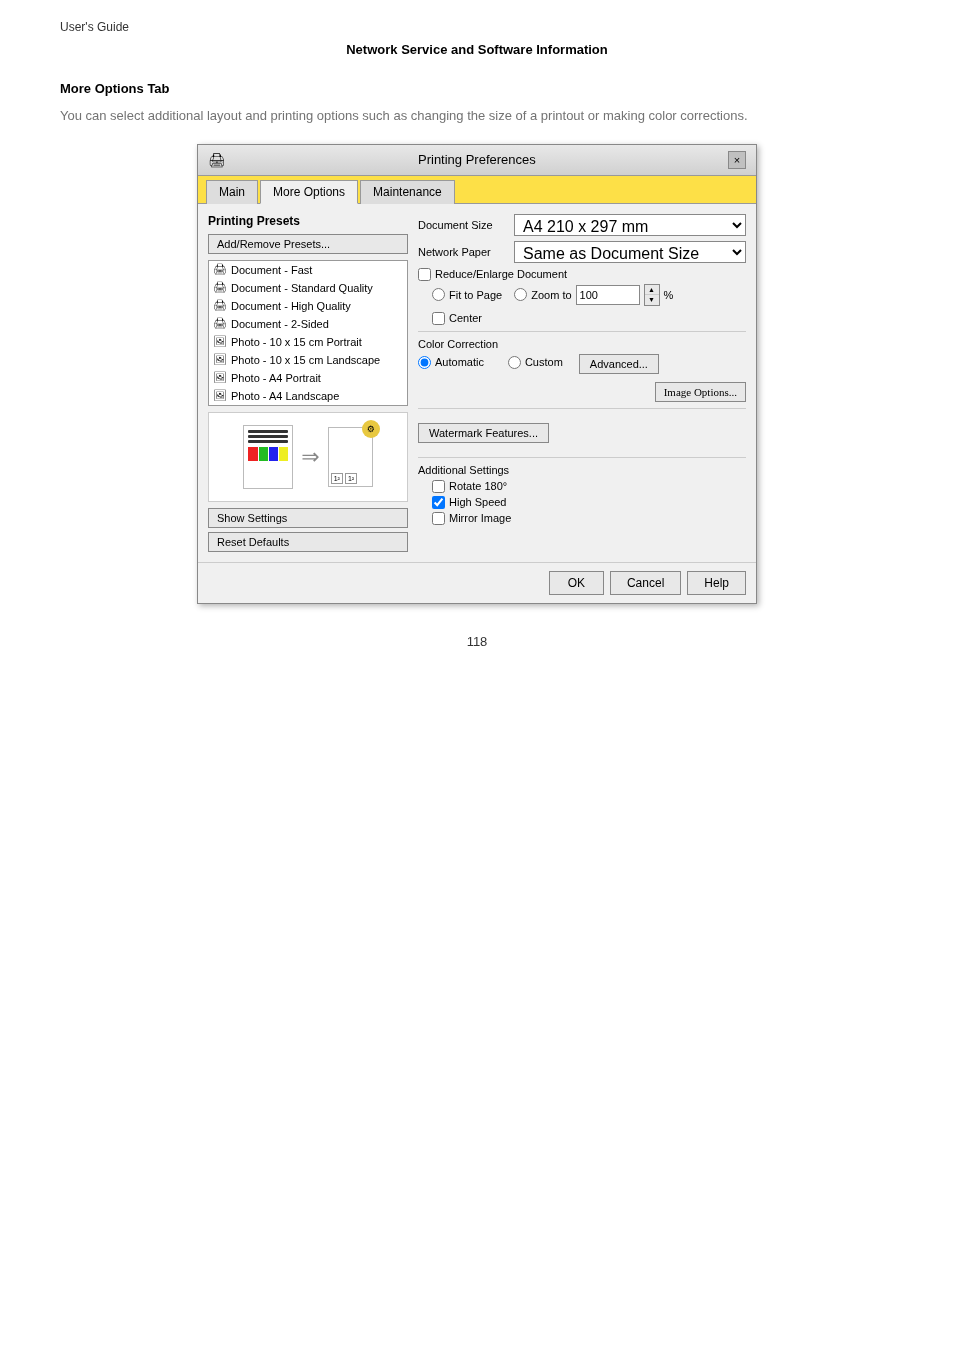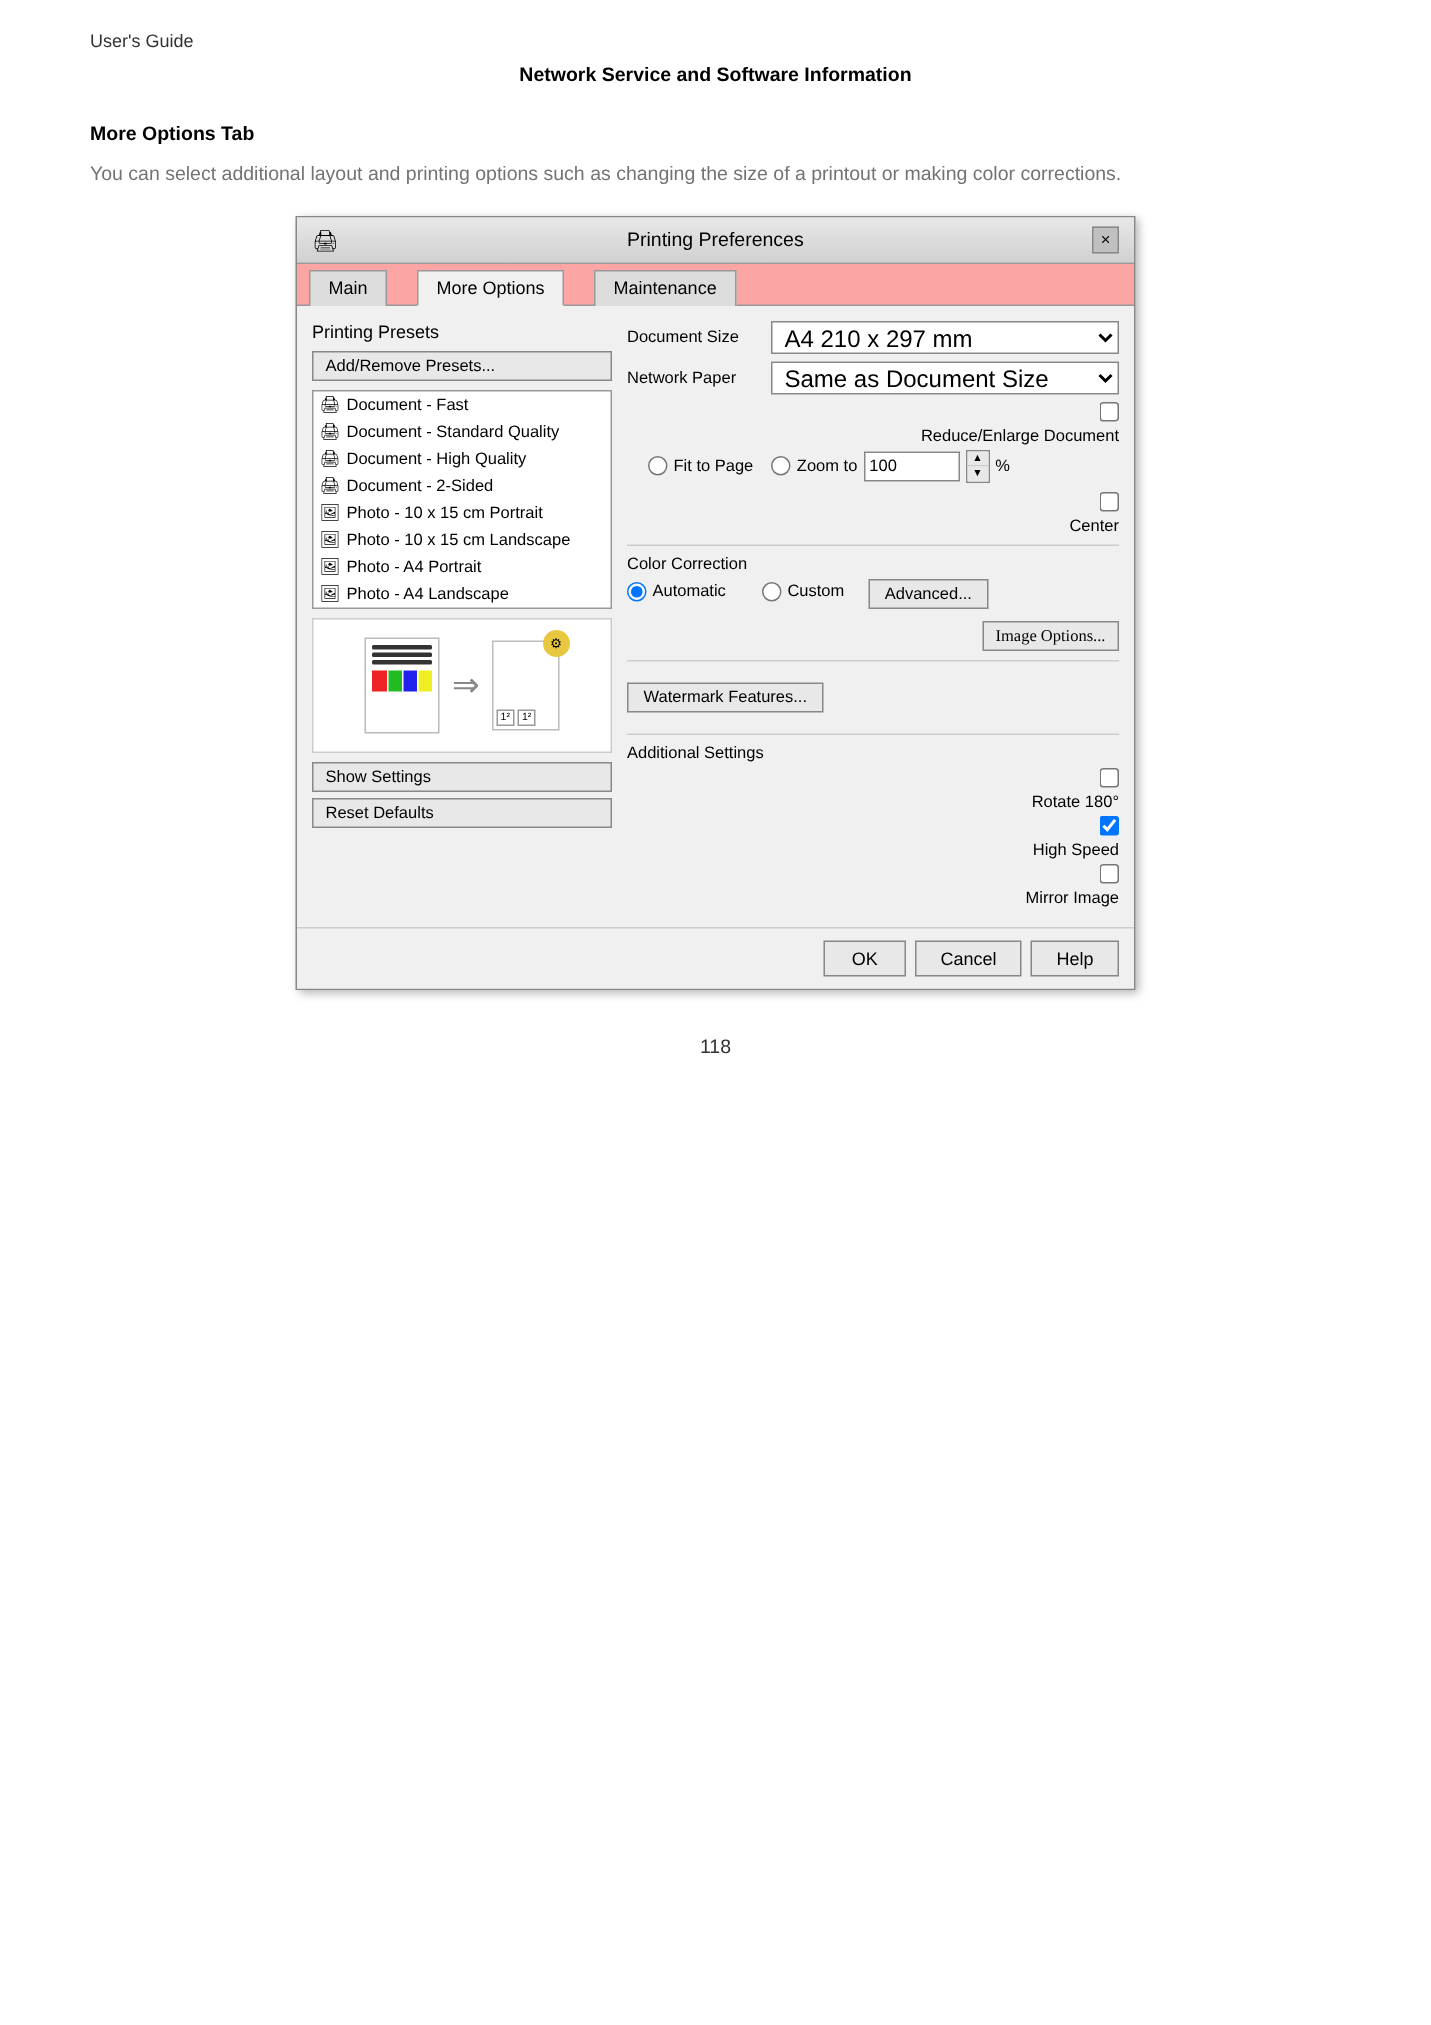--- a/index.html
+++ b/index.html
@@ -64,25 +64,25 @@
       height: 18px;
       display: flex;
       align-items: center;
       justify-content: center;
       font-size: 11px;
       cursor: pointer;
       color: #000;
     }
     
     .tabs-row {
-      background: #fca5a5;
+      background: #fde047;
       border-bottom: 1px solid #999;
       display: flex;
       padding: 4px 8px 0;
-      gap: 20px;
+      gap: 2px;
     }
     .tab {
       padding: 4px 12px;
       border: 1px solid #999;
       border-bottom: none;
       background: #ddd;
       font-size: 12px;
       cursor: pointer;
       margin-bottom: -1px;
     }
@@ -98,21 +98,21 @@
       padding: 10px;
       display: flex;
       gap: 10px;
     }
     
     .left-panel {
       width: 200px;
       flex-shrink: 0;
     }
     .presets-label {
-      font-weight: normal;
+      font-weight: bold;
       font-size: 12px;
       margin-bottom: 6px;
     }
     .add-remove-btn {
       border: 1px solid #888;
       background: #e8e8e8;
       padding: 3px 8px;
       font-size: 11px;
       cursor: pointer;
       margin-bottom: 6px;
@@ -258,25 +258,24 @@
       height: 22px;
     }
     .section-label {
       font-size: 11px;
       font-weight: normal;
       margin-bottom: 4px;
       margin-top: 4px;
     }
     .checkbox-row {
       display: flex;
-      align-items: flex-end;
+      align-items: center;
       gap: 4px;
       margin-bottom: 3px;
       font-size: 11px;
-      flex-direction: column;
     }
     .radio-row {
       display: flex;
       align-items: center;
       gap: 4px;
       margin-bottom: 3px;
       font-size: 11px;
     }
     .indent {
       margin-left: 14px;

